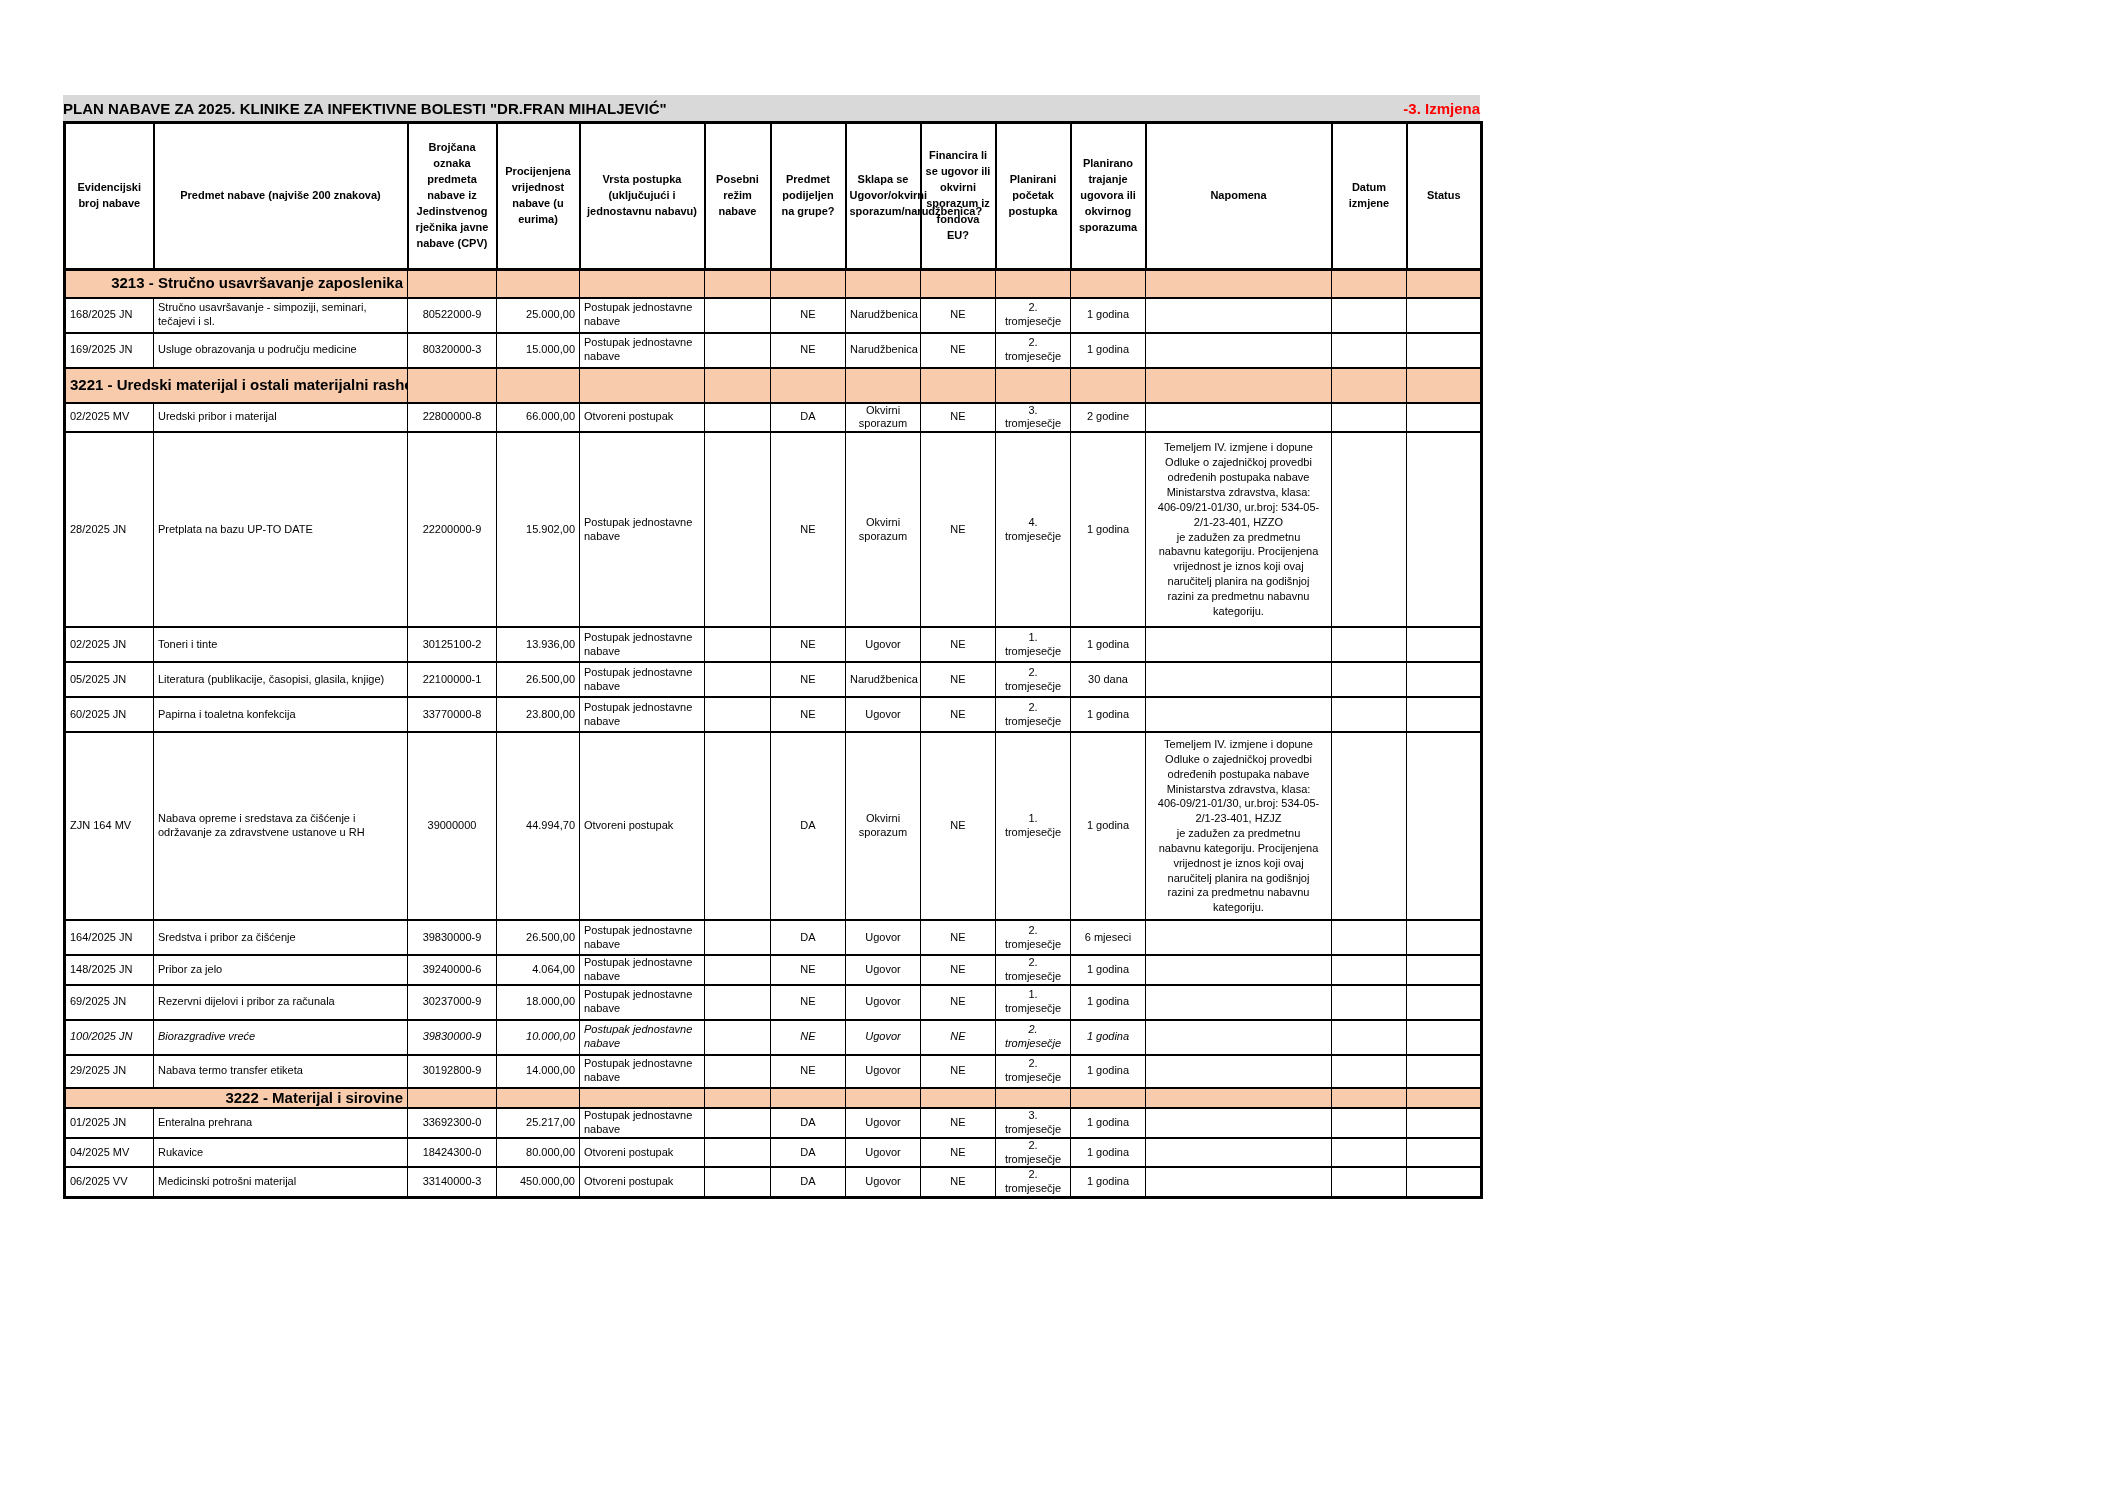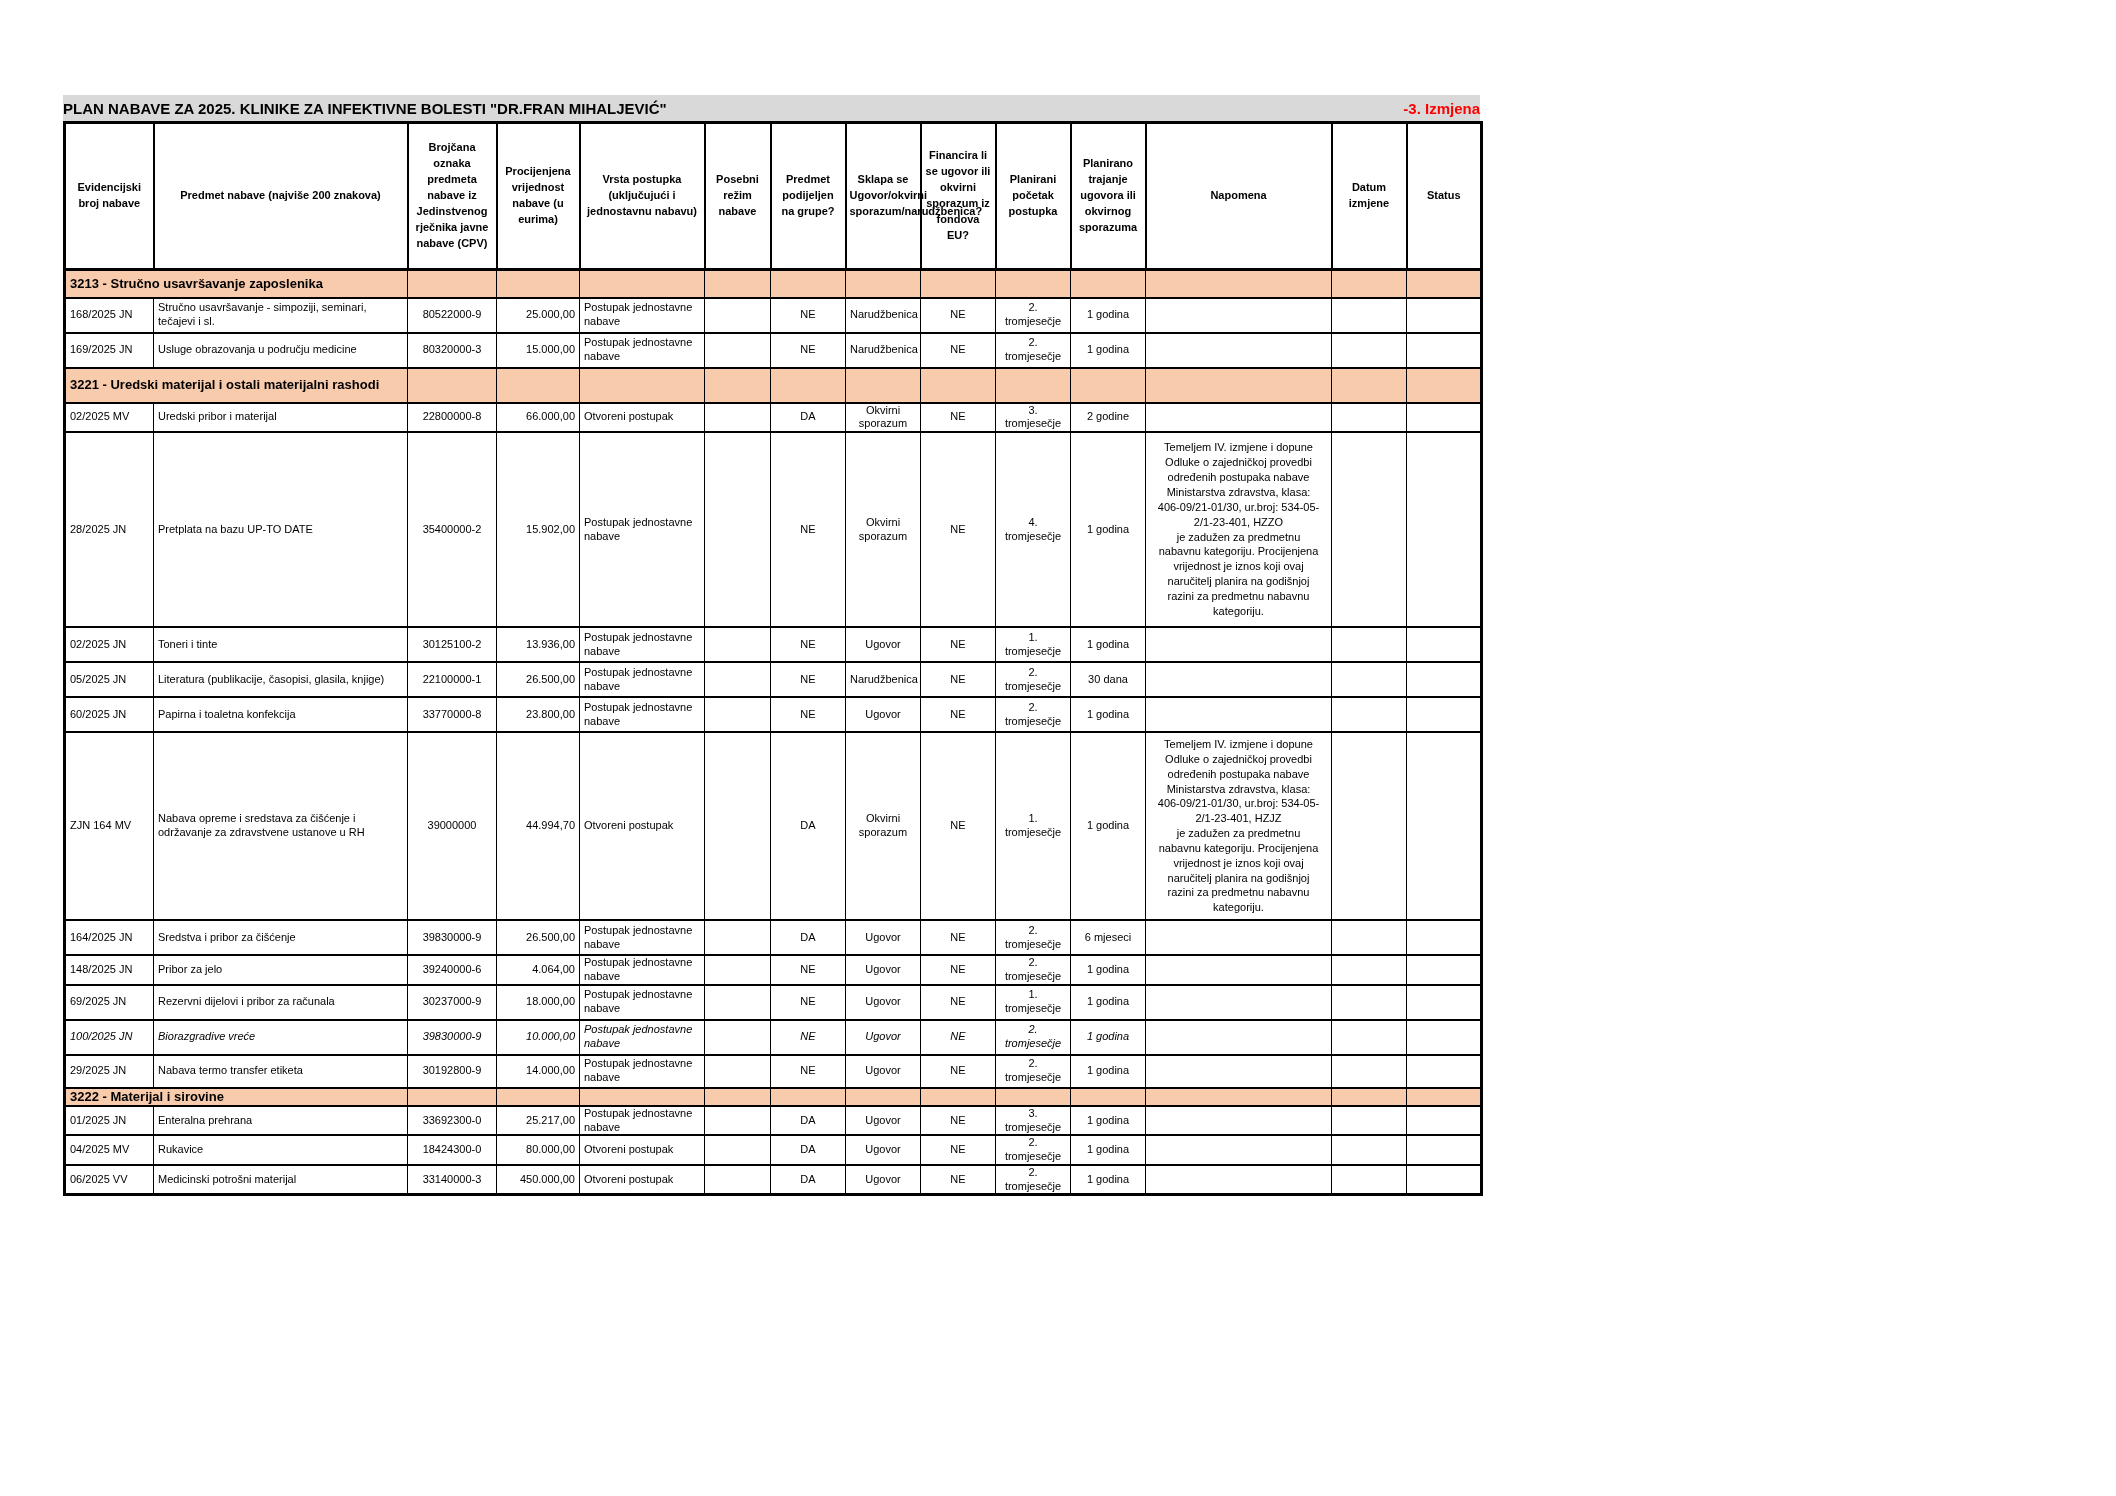--- a/index.html
+++ b/index.html
@@ -40,22 +40,22 @@
     font-size:11px;
     vertical-align:middle;
     padding:0 4px;
     line-height:1.25;
     overflow:hidden;
     background:#ffffff;
   }
   td.sec{
     background:#f8cbad;
     font-weight:bold;
-    font-size:13px;
-    text-align:left;
+    font-size:15px;
+    text-align:right;
     white-space:nowrap;
   }
   td.a-l{text-align:left;}
   td.a-c{text-align:center;}
   td.a-r{text-align:right;}
   td.nap{
     white-space:pre-line;
     line-height:1.35;
     padding:4px 10px;
   }
@@ -179,21 +179,21 @@
             <td class="a-c">NE</td>
             <td class="a-c">3. tromjesečje</td>
             <td class="a-c">2 godine</td>
             <td class="a-c nap"></td>
             <td class="a-c"></td>
             <td class="a-c"></td>
           </tr>
           <tr style="height: 195px;">
             <td class="a-l">28/2025 JN</td>
             <td class="a-l">Pretplata na bazu UP-TO DATE</td>
-            <td class="a-c">35400000-2</td>
+            <td class="a-c">22200000-9</td>
             <td class="a-r">15.902,00</td>
             <td class="a-l">Postupak jednostavne nabave</td>
             <td class="a-c"></td>
             <td class="a-c">NE</td>
             <td class="a-c">Okvirni sporazum</td>
             <td class="a-c">NE</td>
             <td class="a-c">4. tromjesečje</td>
             <td class="a-c">1 godina</td>
             <td class="a-c nap">Temeljem IV. izmjene i dopune Odluke o zajedničkoj provedbi određenih postupaka nabave Ministarstva zdravstva, klasa: 406-09/21-01/30, ur.broj: 534-05-2/1-23-401, HZZO
 je zadužen za predmetnu nabavnu kategoriju. Procijenjena vrijednost je iznos koji ovaj naručitelj planira na godišnjoj razini za predmetnu nabavnu kategoriju.</td>

